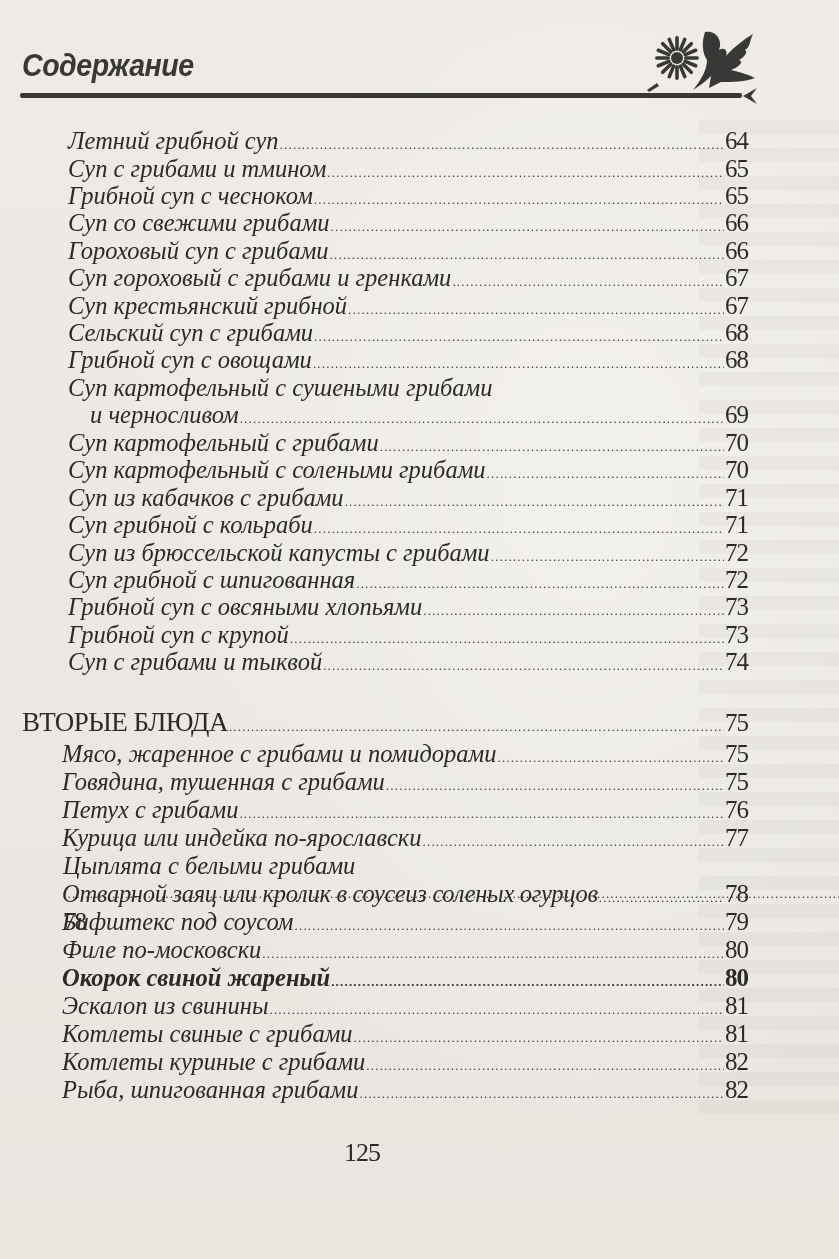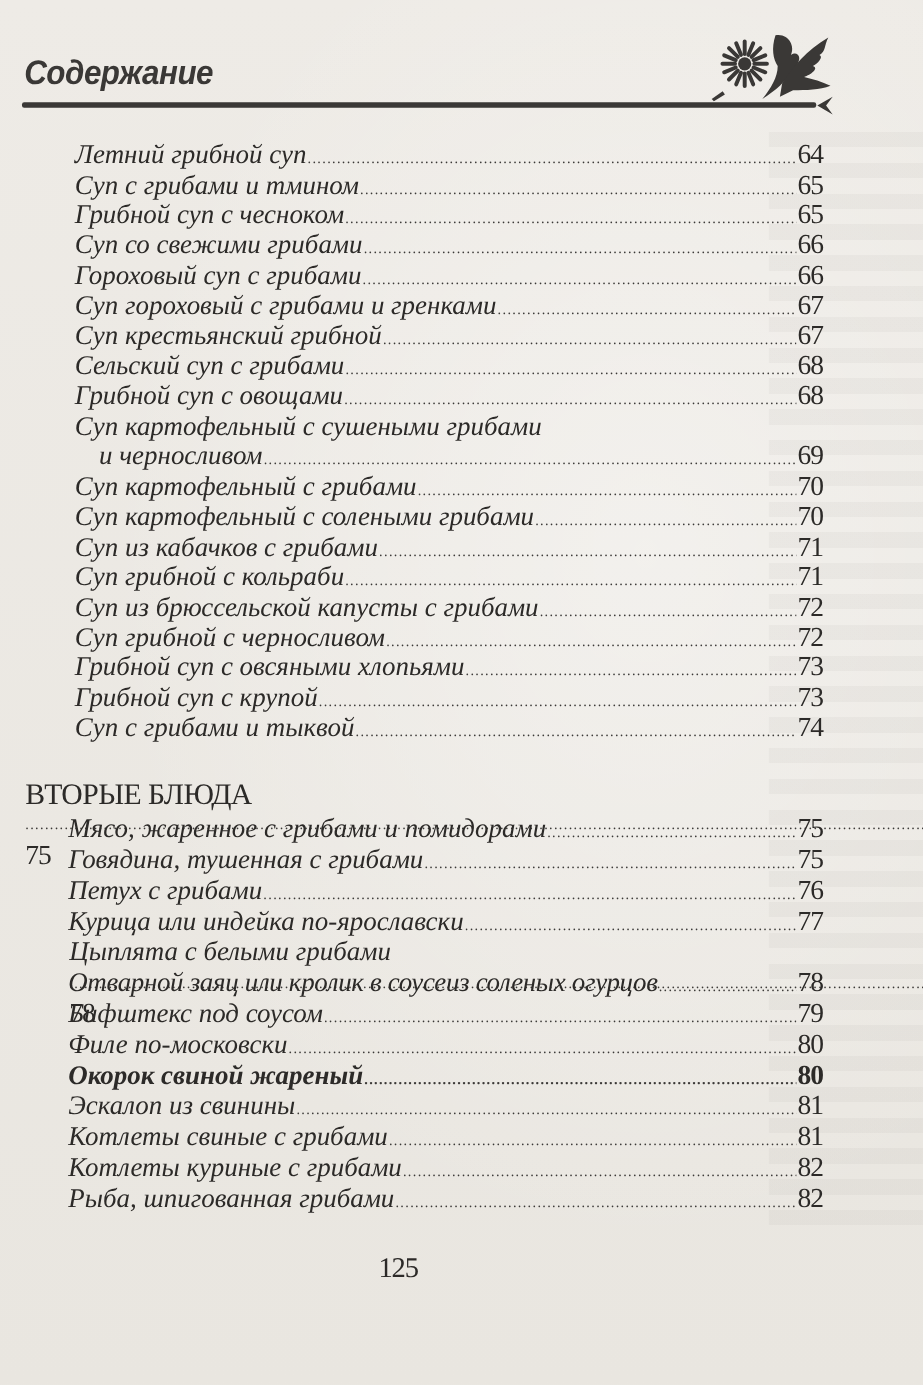--- a/index.html
+++ b/index.html
@@ -231,41 +231,41 @@
     <span class="label">Суп грибной с кольраби</span>
     <span class="dots"></span>
     <span class="page">71</span>
   </div>
   <div class="toc-row" style="left:68px; top:539px; width:680px;">
     <span class="label">Суп из брюссельской капусты с грибами</span>
     <span class="dots"></span>
     <span class="page">72</span>
   </div>
   <div class="toc-row" style="left:68px; top:566px; width:680px;">
-    <span class="label">Суп грибной с черносливом</span>
+    <span class="label">Суп грибной с шпигованная</span>
     <span class="dots"></span>
     <span class="page">72</span>
   </div>
   <div class="toc-row" style="left:68px; top:593px; width:680px;">
     <span class="label">Грибной суп с овсяными хлопьями</span>
     <span class="dots"></span>
     <span class="page">73</span>
   </div>
   <div class="toc-row" style="left:68px; top:621px; width:680px;">
     <span class="label">Грибной суп с крупой</span>
     <span class="dots"></span>
     <span class="page">73</span>
   </div>
   <div class="toc-row" style="left:68px; top:648px; width:680px;">
     <span class="label">Суп с грибами и тыквой</span>
     <span class="dots"></span>
     <span class="page">74</span>
   </div>
 
-  <div class="toc-row section" style="left:22px; top:708px; width:726px;flex-direction:column;">
+  <div class="toc-row section" style="left:22px; top:708px; width:726px;">
     <span class="label">ВТОРЫЕ БЛЮДА</span>
     <span class="dots"></span>
     <span class="page">75</span>
   </div>
 
   <div class="toc-row" style="left:62px; top:740px; width:686px;">
     <span class="label">Мясо, жаренное с грибами и помидорами</span>
     <span class="dots"></span>
     <span class="page">75</span>
   </div>

